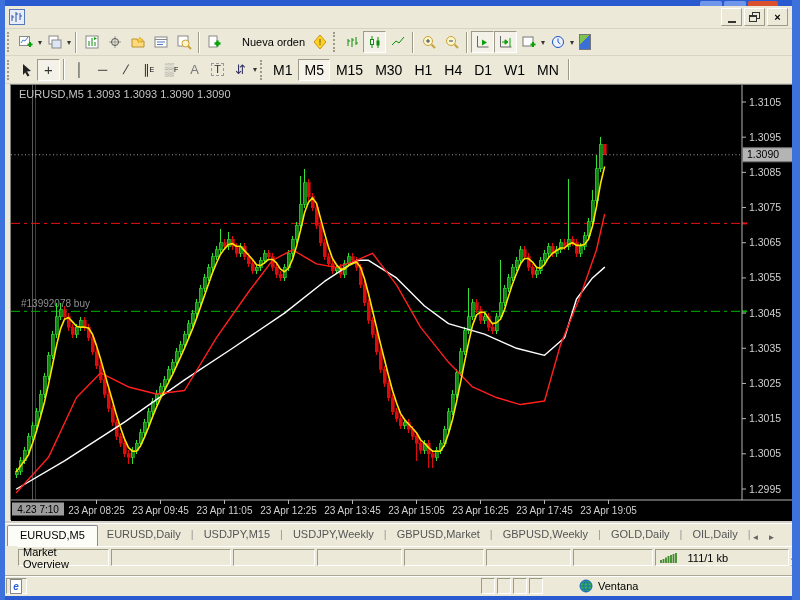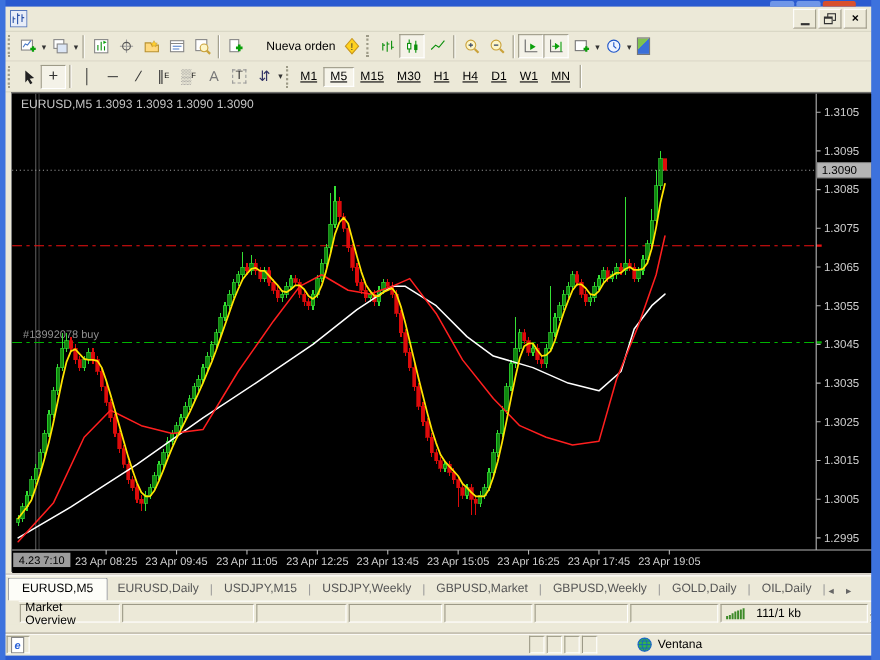--- a/index.html
+++ b/index.html
@@ -27,21 +27,21 @@
   #toolbar-main{top:29px;height:27px;}
   #toolbar-tools{top:56px;height:28px;}
   .handle{width:4px;height:20px;margin:0 3px 0 2px;border-left:2px dotted #9d9a87;}
   .vsep{width:0;height:21px;border-left:1px solid #9d9a87;border-right:1px solid #fff;margin:0 3px;}
   .tbtn{height:22px;min-width:23px;padding:0 2px;display:inline-flex;align-items:center;justify-content:center;
         border:1px solid transparent;cursor:default;}
   .tbtn.pressed{border-color:#9d9a87 #fff #fff #9d9a87;background:#f4f2e8;}
   .tbtn .lbl{margin-left:20px;}
   .caret{font-size:8px;color:#333;padding:0 1px;align-self:center;}
   .gch{font-size:13px;line-height:1;color:#333;}
-  .tf{padding:2px 5px;font-size:11px;border:1px solid transparent;text-decoration:underline;}
+  .tf{padding:2px 5px;font-size:14px;border:1px solid transparent;}
   .tf.pressed{border-color:#9d9a87 #fff #fff #9d9a87;background:#f6f4ea;}
   sub.toolsub{font-size:7px;}
   #indicators-cut{width:12px;height:16px;background:linear-gradient(135deg,#7fc24f 0 40%,#3a6fd8 40% 100%);border:1px solid #777;margin-left:4px;}
   
   #chartwrap{position:absolute;left:10px;top:84px;width:783px;height:436px;background:#000;border:1px solid #808080;z-index:10;}
   #chart-svg{display:block;}
   
   #chart-strip{position:absolute;left:5px;top:521px;width:787px;height:2px;background:#d4d0c8;}
   
   #tabsbar{position:absolute;left:5px;top:523px;width:787px;height:23px;background:#ece9d8;
@@ -631,21 +631,21 @@
         <line x1="597.5" y1="415" x2="597.5" y2="419" stroke="#b5b5b5"></line>
         <text x="597.5" y="429" fill="#cfcfcf" font-size="10" text-anchor="middle" font-family="Liberation Sans, sans-serif">23 Apr 19:05</text>
         <rect x="1" y="417.5" width="52" height="13" fill="#9c9c9c"></rect>
         <text x="27" y="427.5" fill="#000" font-size="10" text-anchor="middle" font-family="Liberation Sans, sans-serif">4.23 7:10</text>
         <text x="8" y="13" fill="#c4c4c4" font-size="11" font-family="Liberation Sans, sans-serif">EURUSD,M5  1.3093 1.3093 1.3090 1.3090</text>
       </svg>
   </div>
   <div id="chart-strip"></div>
 
   <div id="tabsbar">
-    <span id="tabs-host" style="display:flex;align-items:center;">
+    <span id="tabs-host" style="display:flex;align-items:flex-start;">
         <span class="tab active">EURUSD,M5</span>
         <span class="tab">EURUSD,Daily</span>
         <span class="tabdiv">|</span>
         <span class="tab">USDJPY,M15</span>
         <span class="tabdiv">|</span>
         <span class="tab">USDJPY,Weekly</span>
         <span class="tabdiv">|</span>
         <span class="tab">GBPUSD,Market</span>
         <span class="tabdiv">|</span>
         <span class="tab">GBPUSD,Weekly</span>

